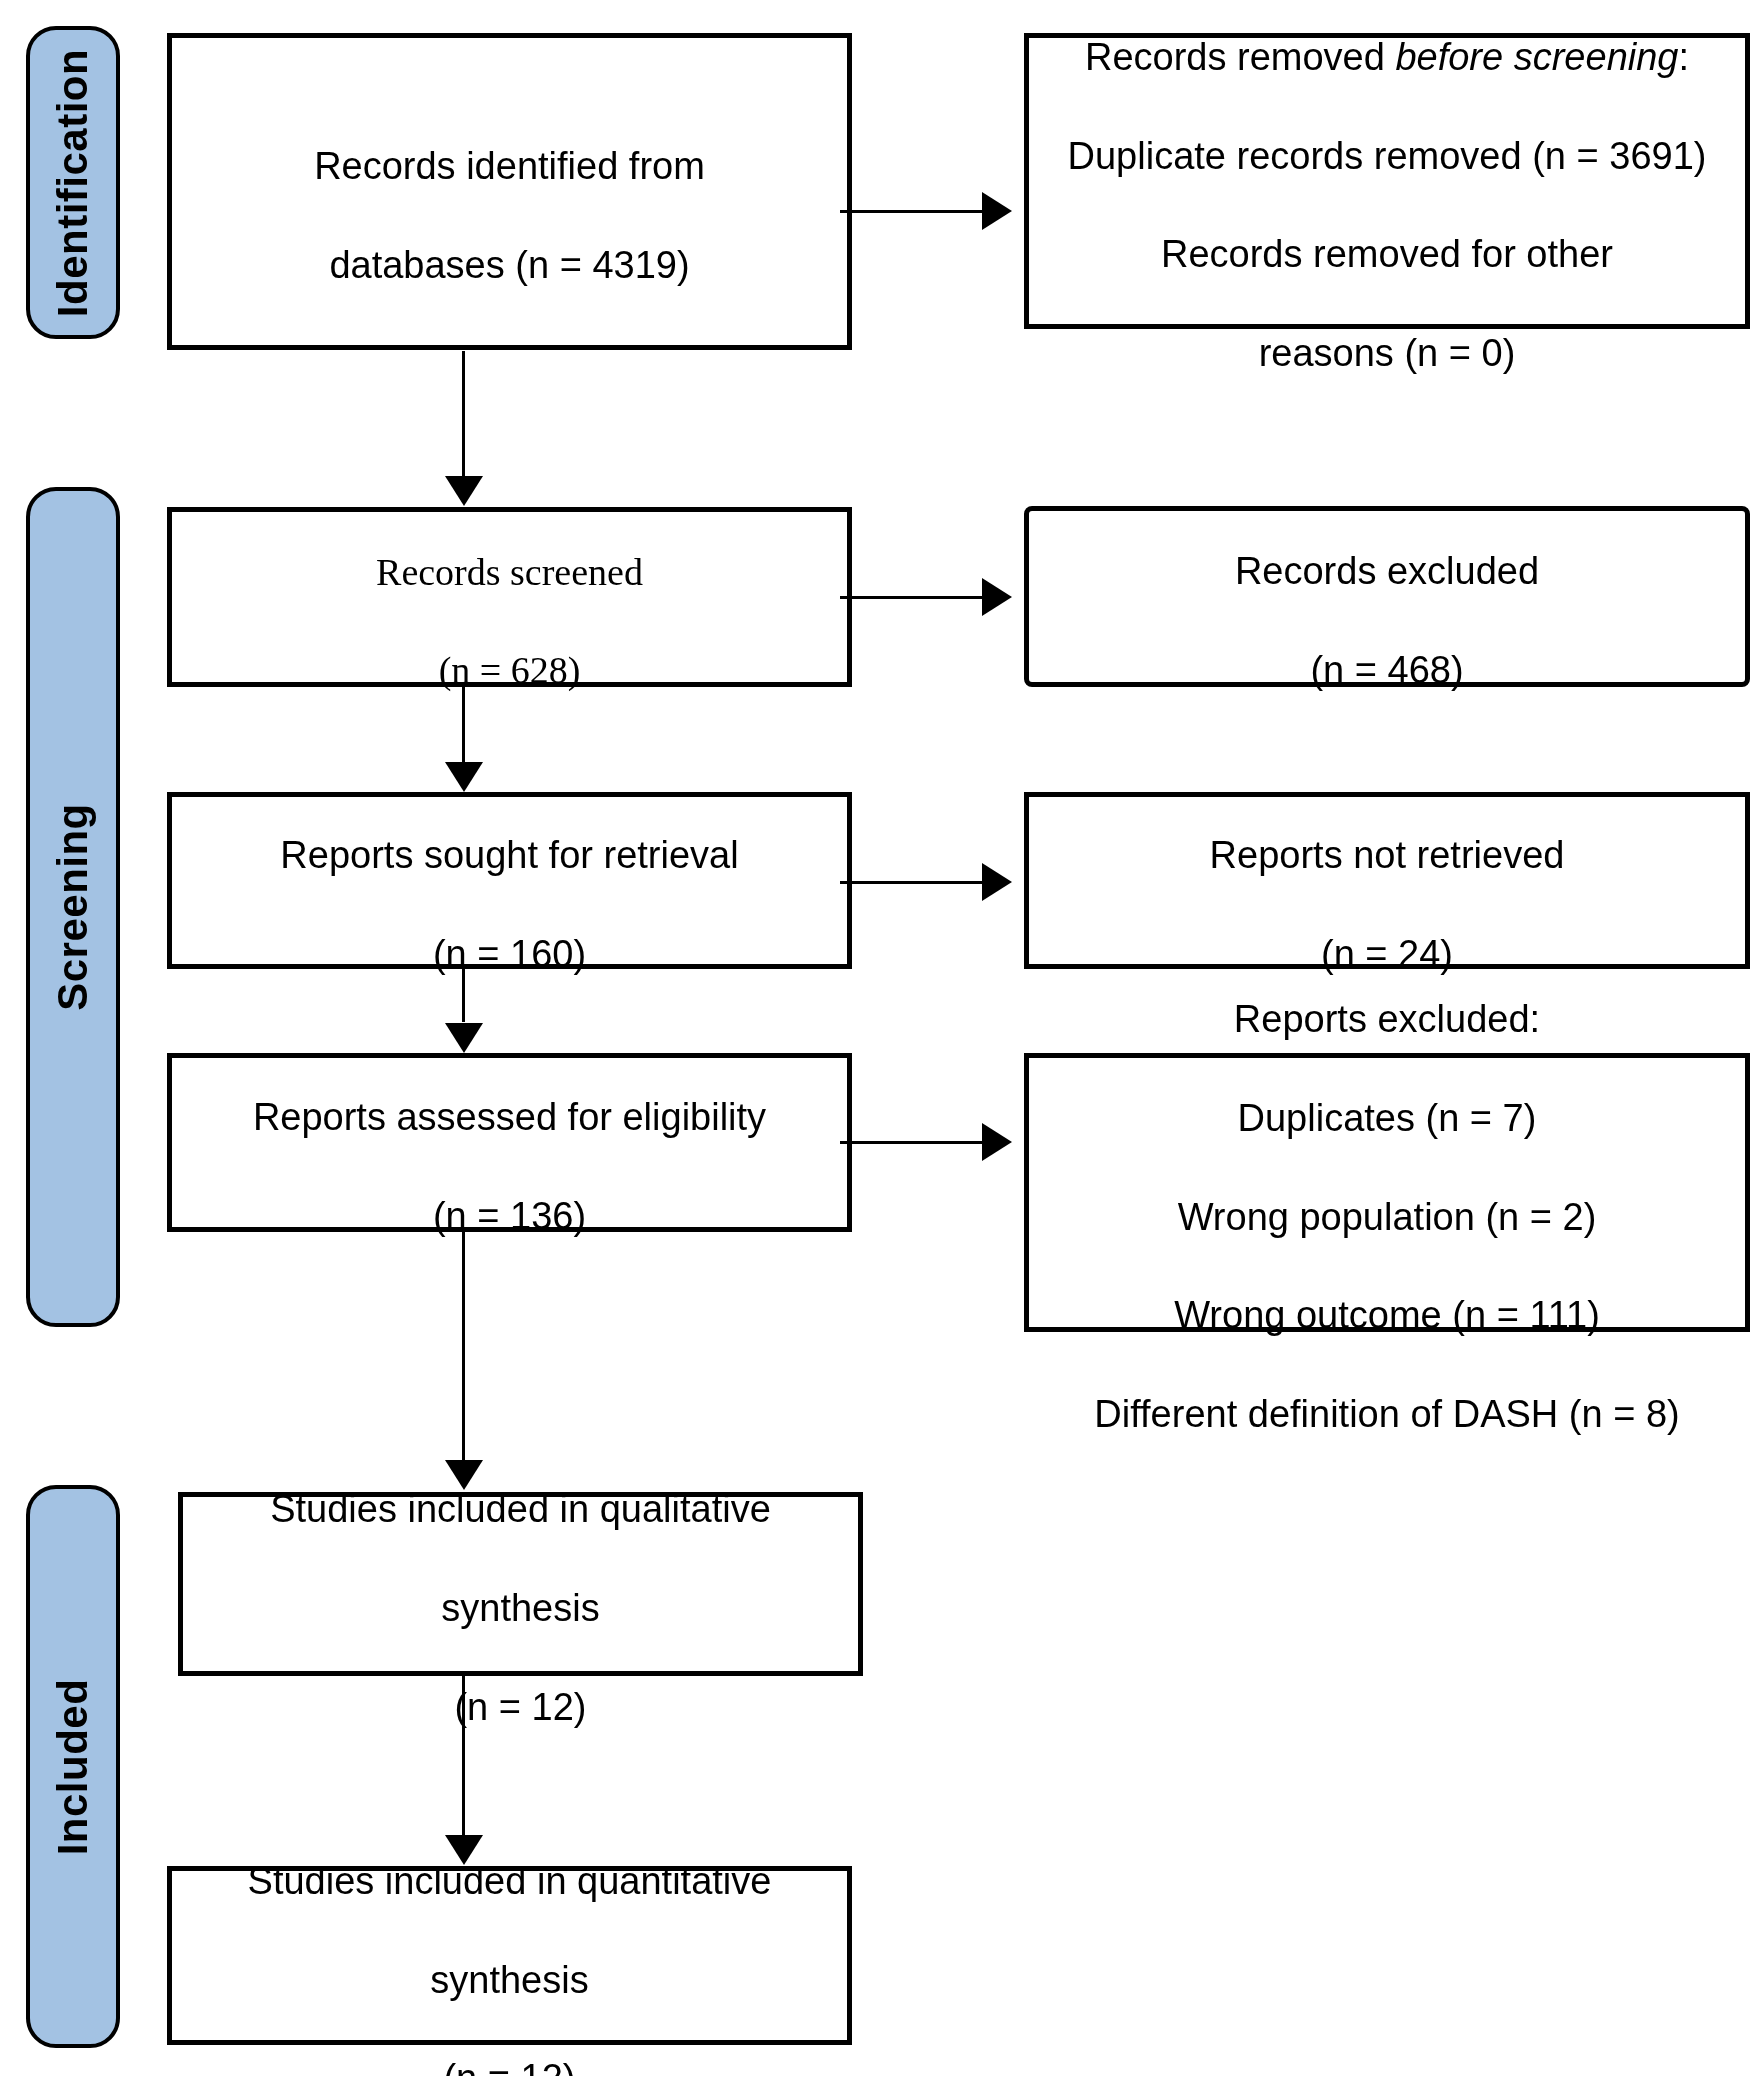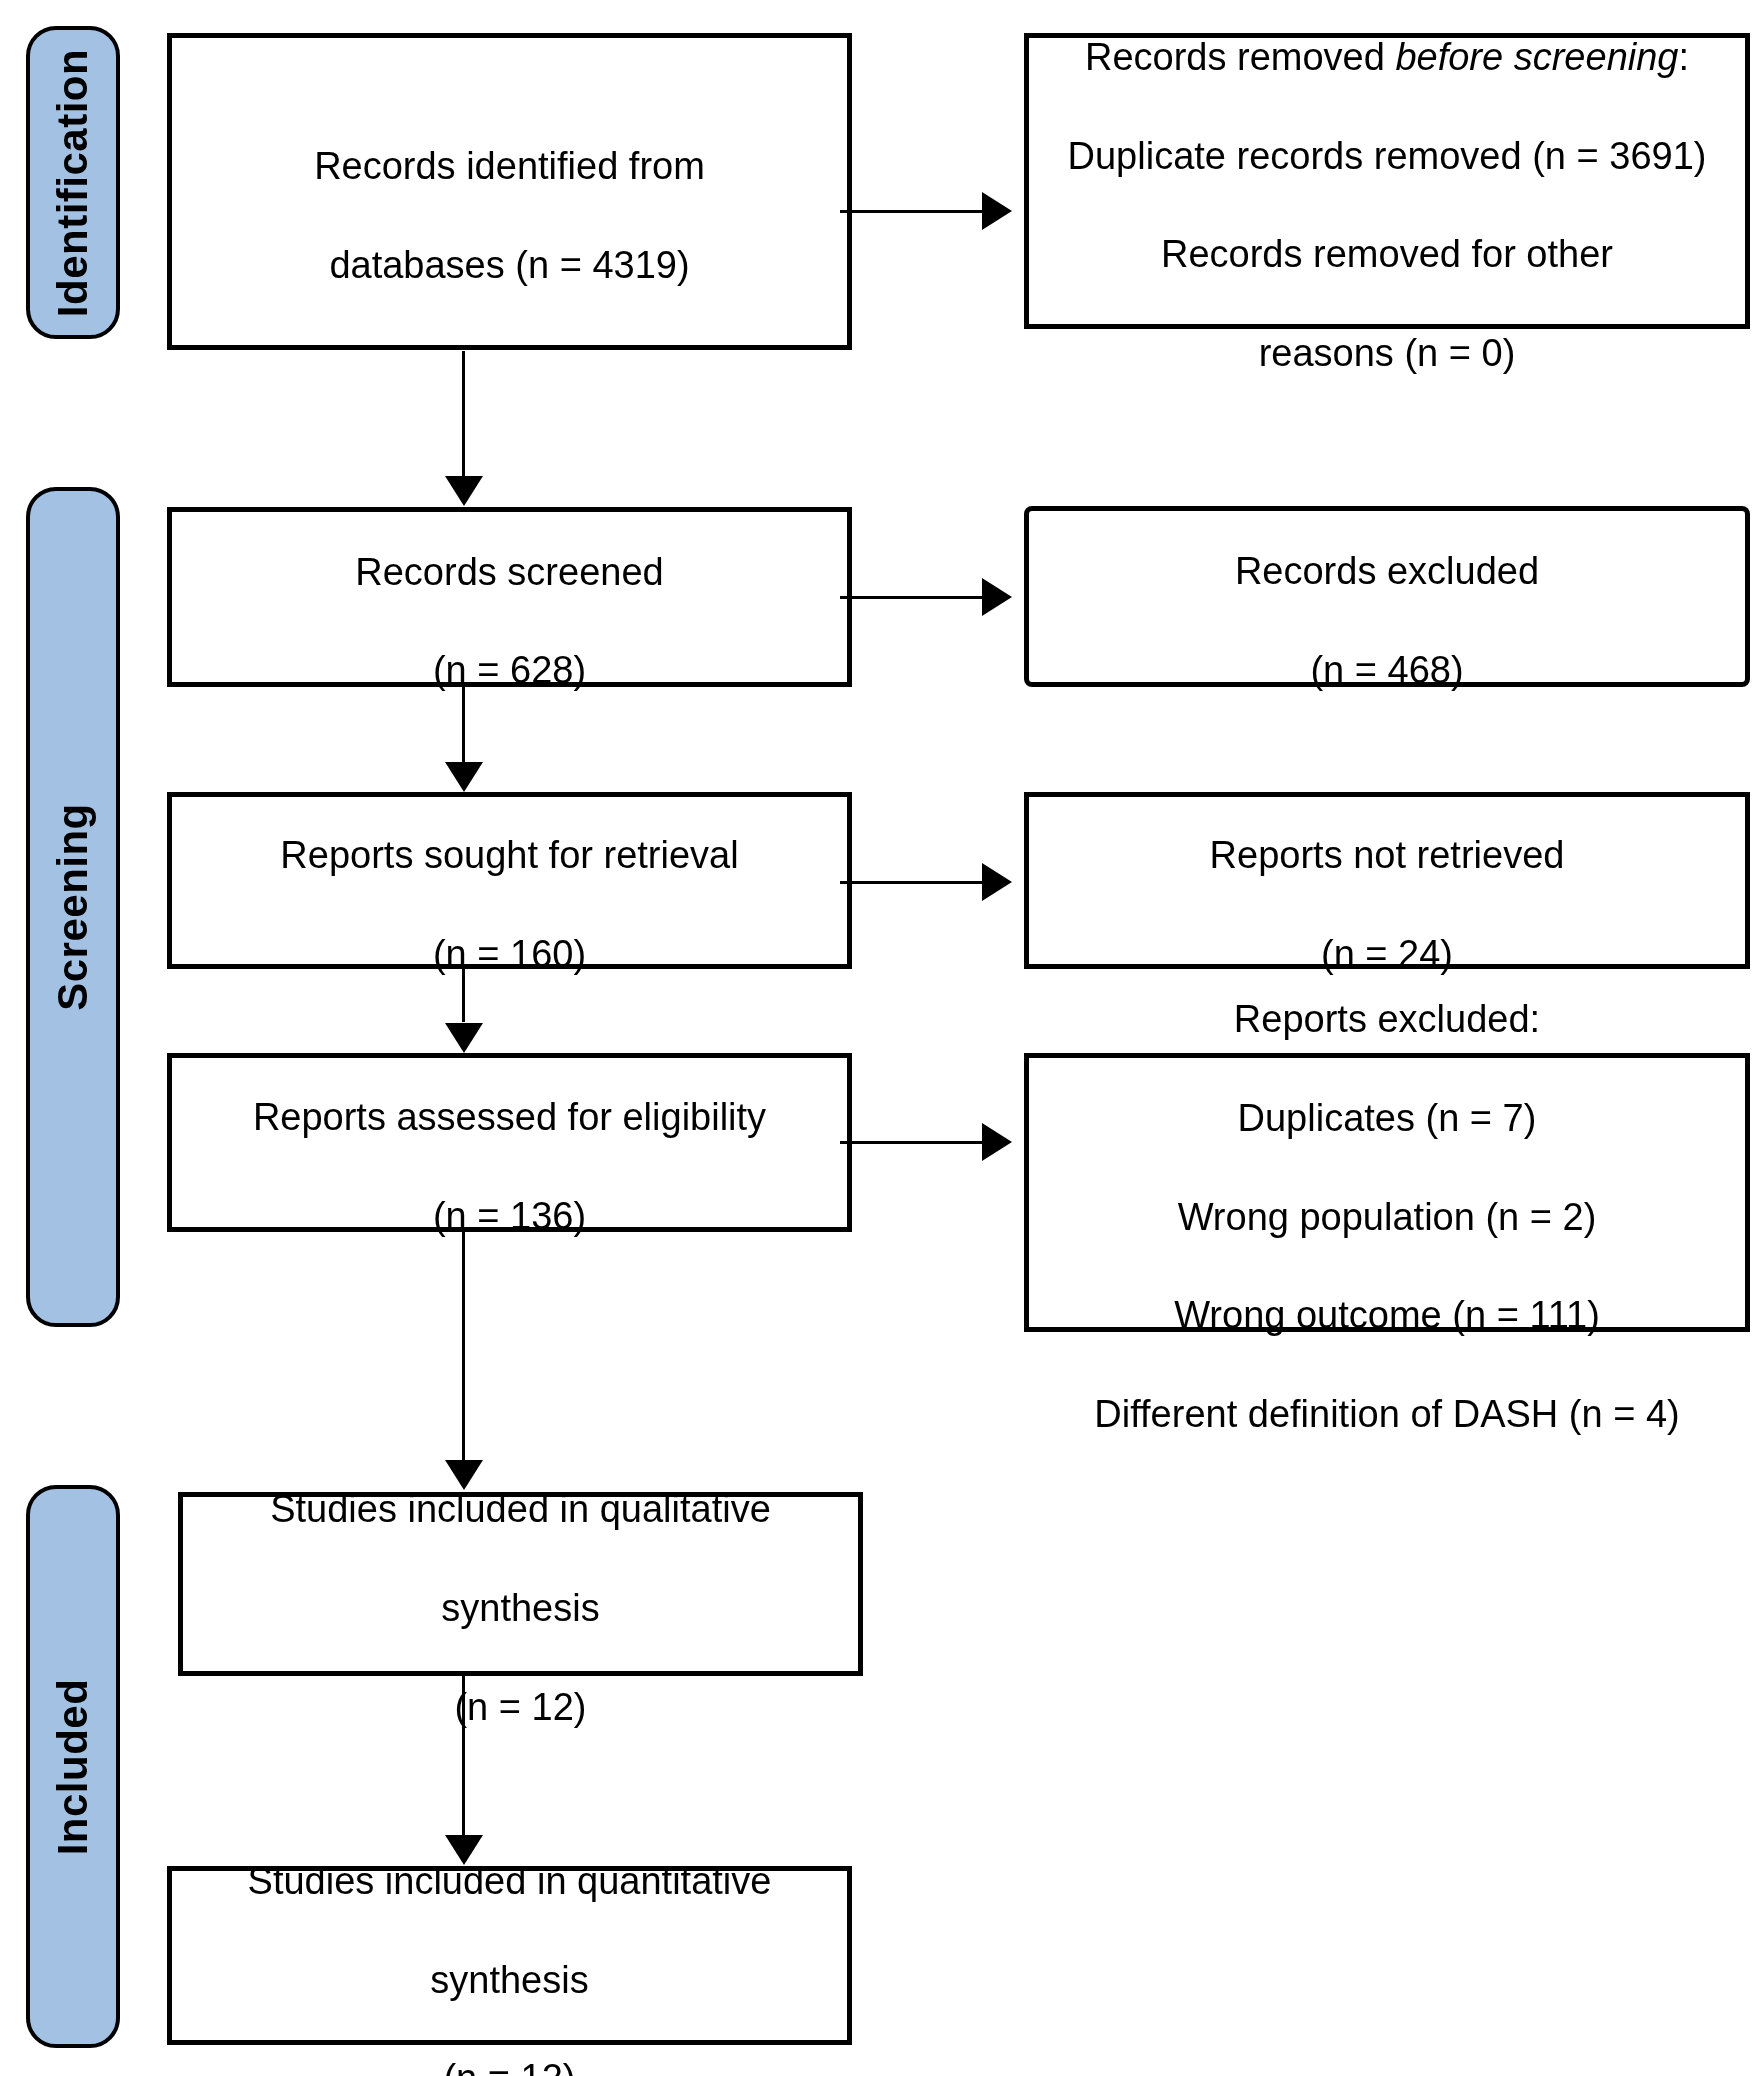--- a/index.html
+++ b/index.html
@@ -109,21 +109,21 @@
     <span class="phase-label">Included</span>
   </div>
 
   <div class="flow-box" style="left:155px; top:33px; width:685px; height:317px;">
     <div class="box-text">
       <span>Records identified from</span><br>
       <span>databases (n = 4319)</span>
     </div>
   </div>
 
-  <div class="flow-box" style="left:155px; top:507px; width:685px; height:180px;">
+  <div class="flow-box" style="left:155px; top:507px; width:685px; height:180px;font-family:Liberation Serif, serif;">
     <div class="box-text">
       <span>Records screened</span><br>
       <span>(n = 628)</span>
     </div>
   </div>
 
   <div class="flow-box" style="left:155px; top:792px; width:685px; height:177px;">
     <div class="box-text">
       <span>Reports sought for retrieval</span><br>
       <span>(n = 160)</span>
@@ -175,21 +175,21 @@
       <span>(n = 24)</span>
     </div>
   </div>
 
   <div class="flow-box" style="left:1012px; top:1053px; width:726px; height:279px;">
     <div class="box-text">
       <span>Reports excluded:</span><br>
       <span>Duplicates (n = 7)</span><br>
       <span>Wrong population (n = 2)</span><br>
       <span>Wrong outcome (n = 111)</span><br>
-      <span>Different definition of DASH (n = 4)</span>
+      <span>Different definition of DASH (n = 8)</span>
     </div>
   </div>
 
   <div class="conn-h" style="left:840px; top:210px; width:143px;"></div>
   <div class="arrow-right" style="left:982px; top:192px;"></div>
 
   <div class="conn-v" style="left:462px; top:351px; height:127px;"></div>
   <div class="arrow-down" style="left:445px; top:476px;"></div>
 
   <div class="conn-h" style="left:840px; top:596px; width:143px;"></div>

